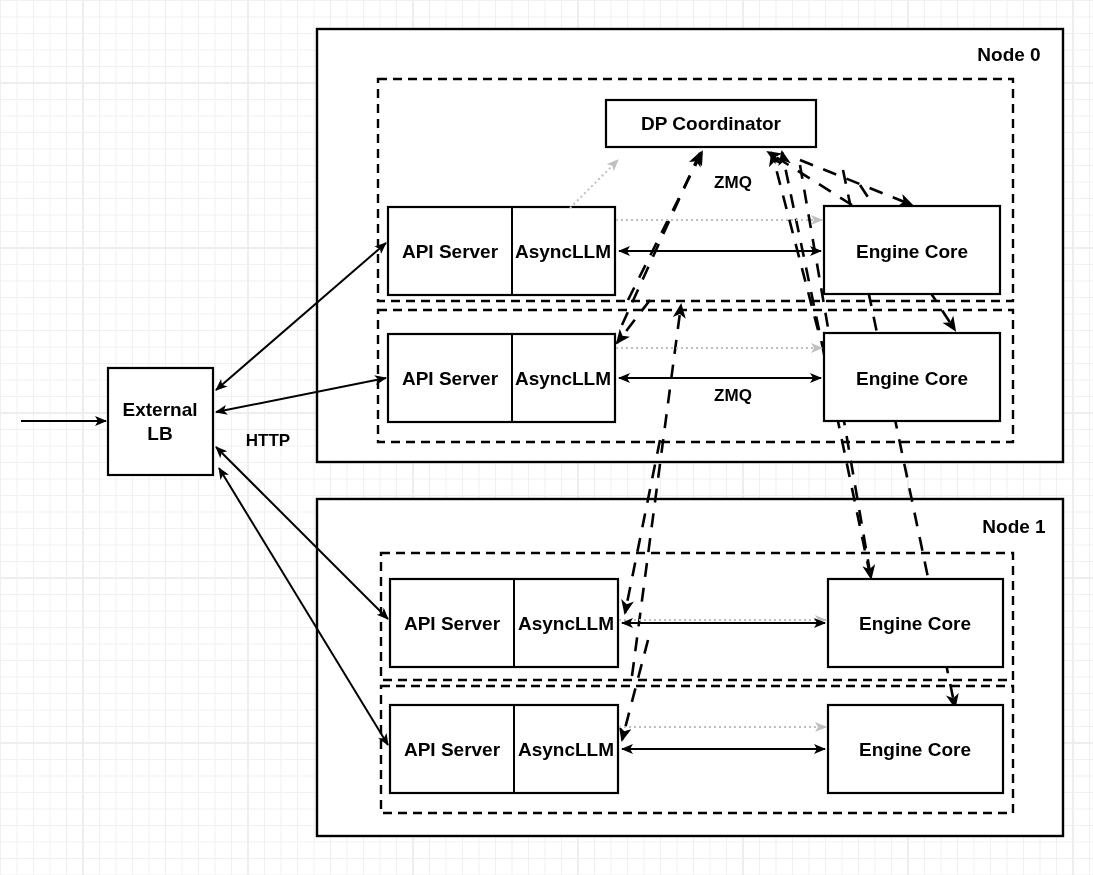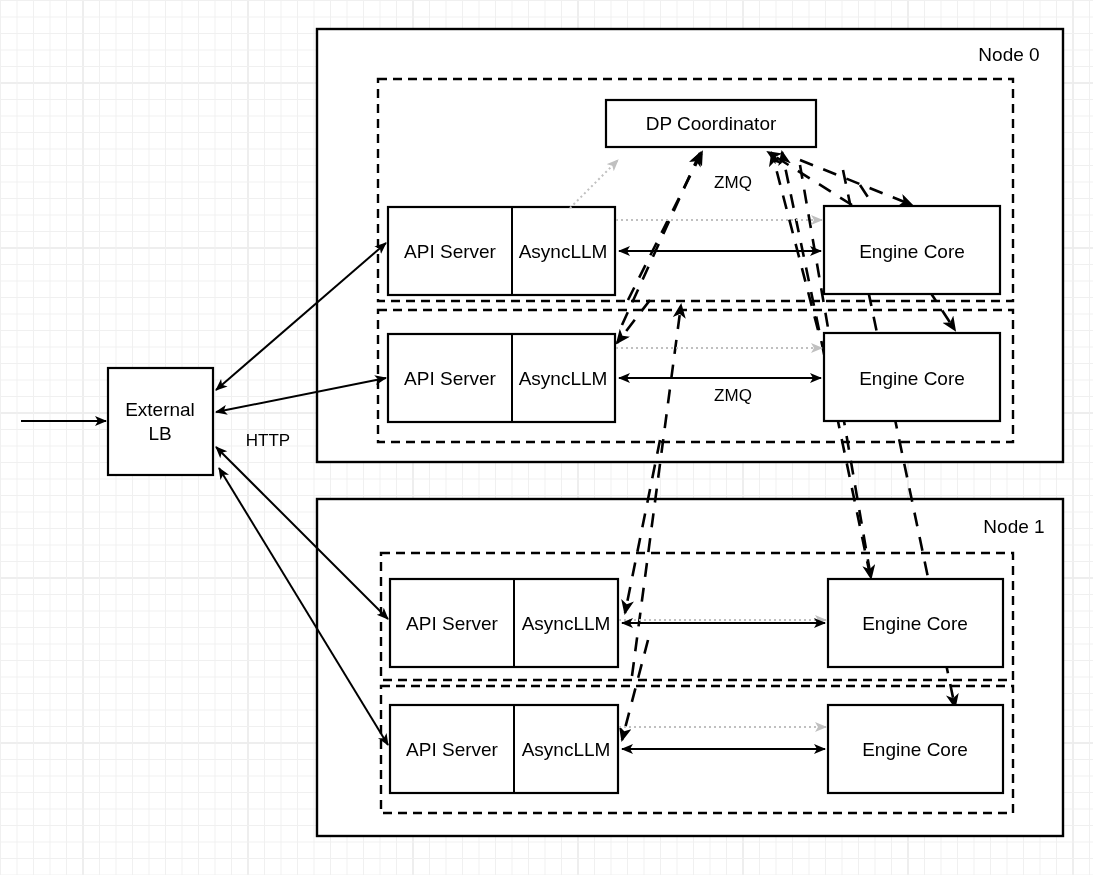--- a/index.html
+++ b/index.html
@@ -14,20 +14,21 @@
     background-color: #ffffff;
     background-image:
       linear-gradient(to right, #f0f0f0 1px, transparent 1px),
       linear-gradient(to bottom, #f0f0f0 1px, transparent 1px),
       linear-gradient(to right, #d8d8d8 1px, transparent 1px),
       linear-gradient(to bottom, #d8d8d8 1px, transparent 1px);
     background-size: 16.5px 16.5px, 16.5px 16.5px, 82.5px 82.5px, 82.5px 82.5px;
     background-position: 0 0, 0 0, 0 0, 0 0;
     overflow: hidden;
     font-family: "Liberation Sans", sans-serif;
+    font-weight: bold;
   }
   svg.layer {
     position: absolute;
     top: 0; left: 0;
     width: 1093px;
     height: 875px;
   }
   .node-box {
     fill: #ffffff;
     stroke: #000000;

